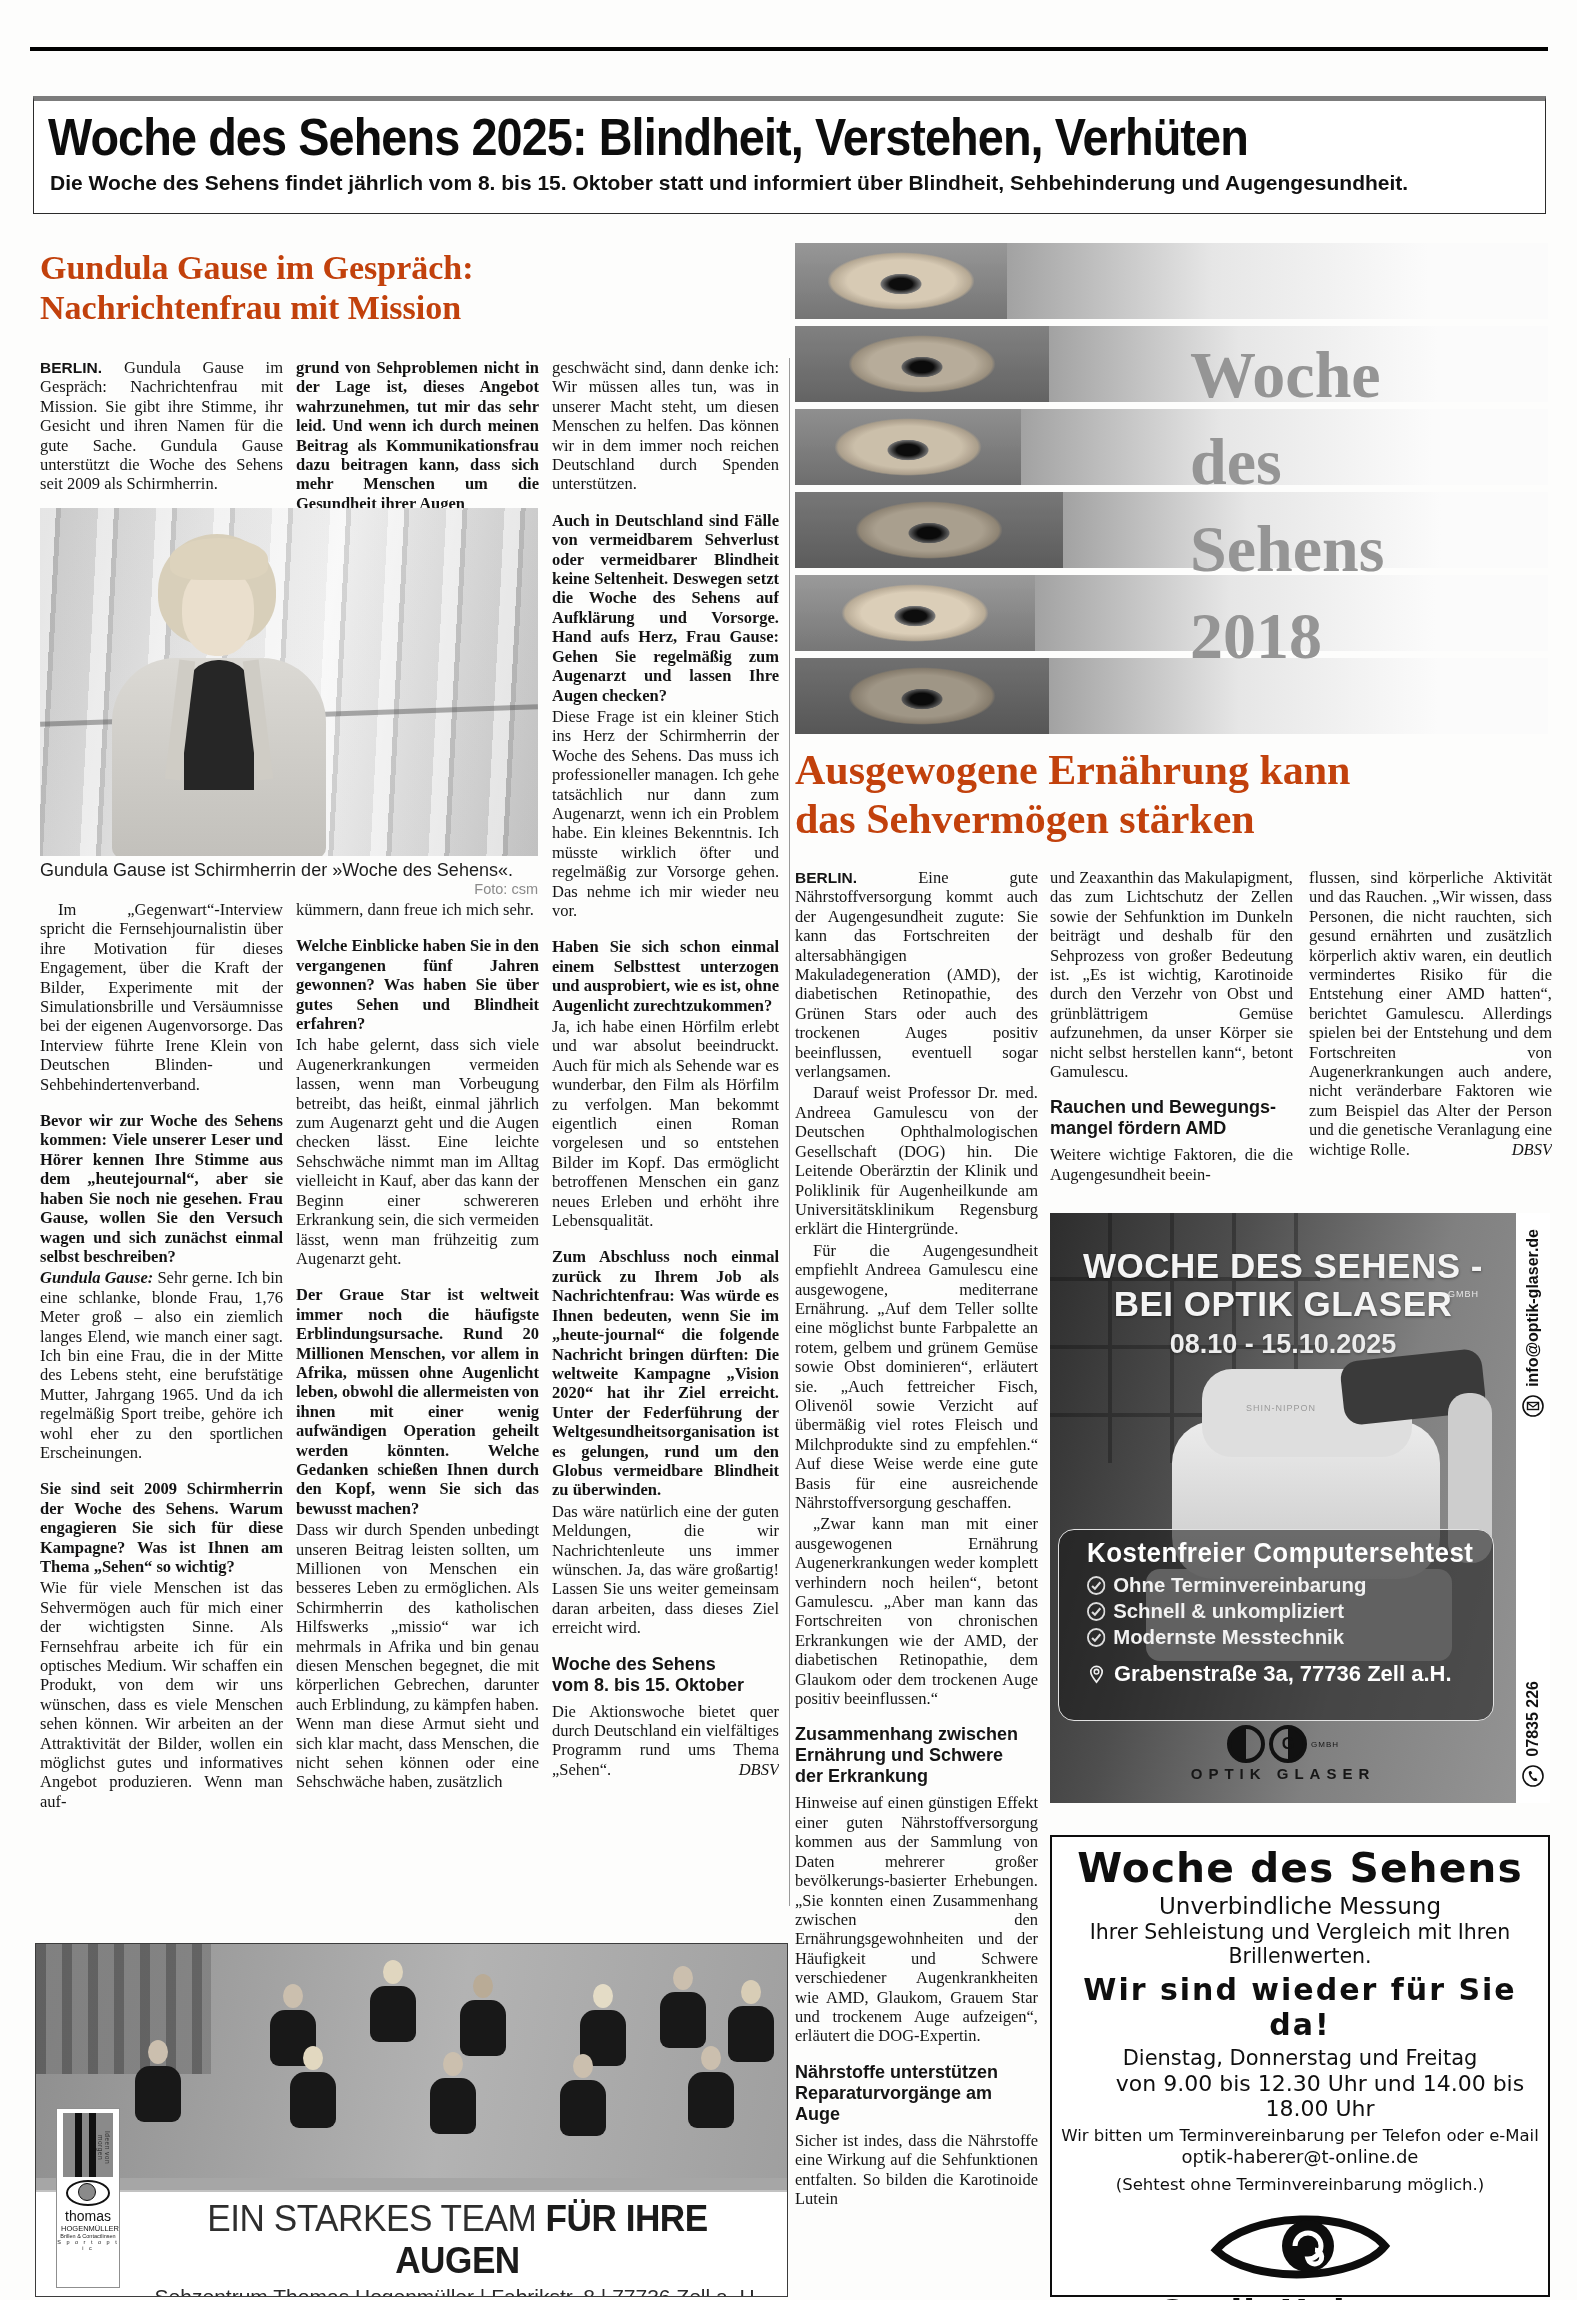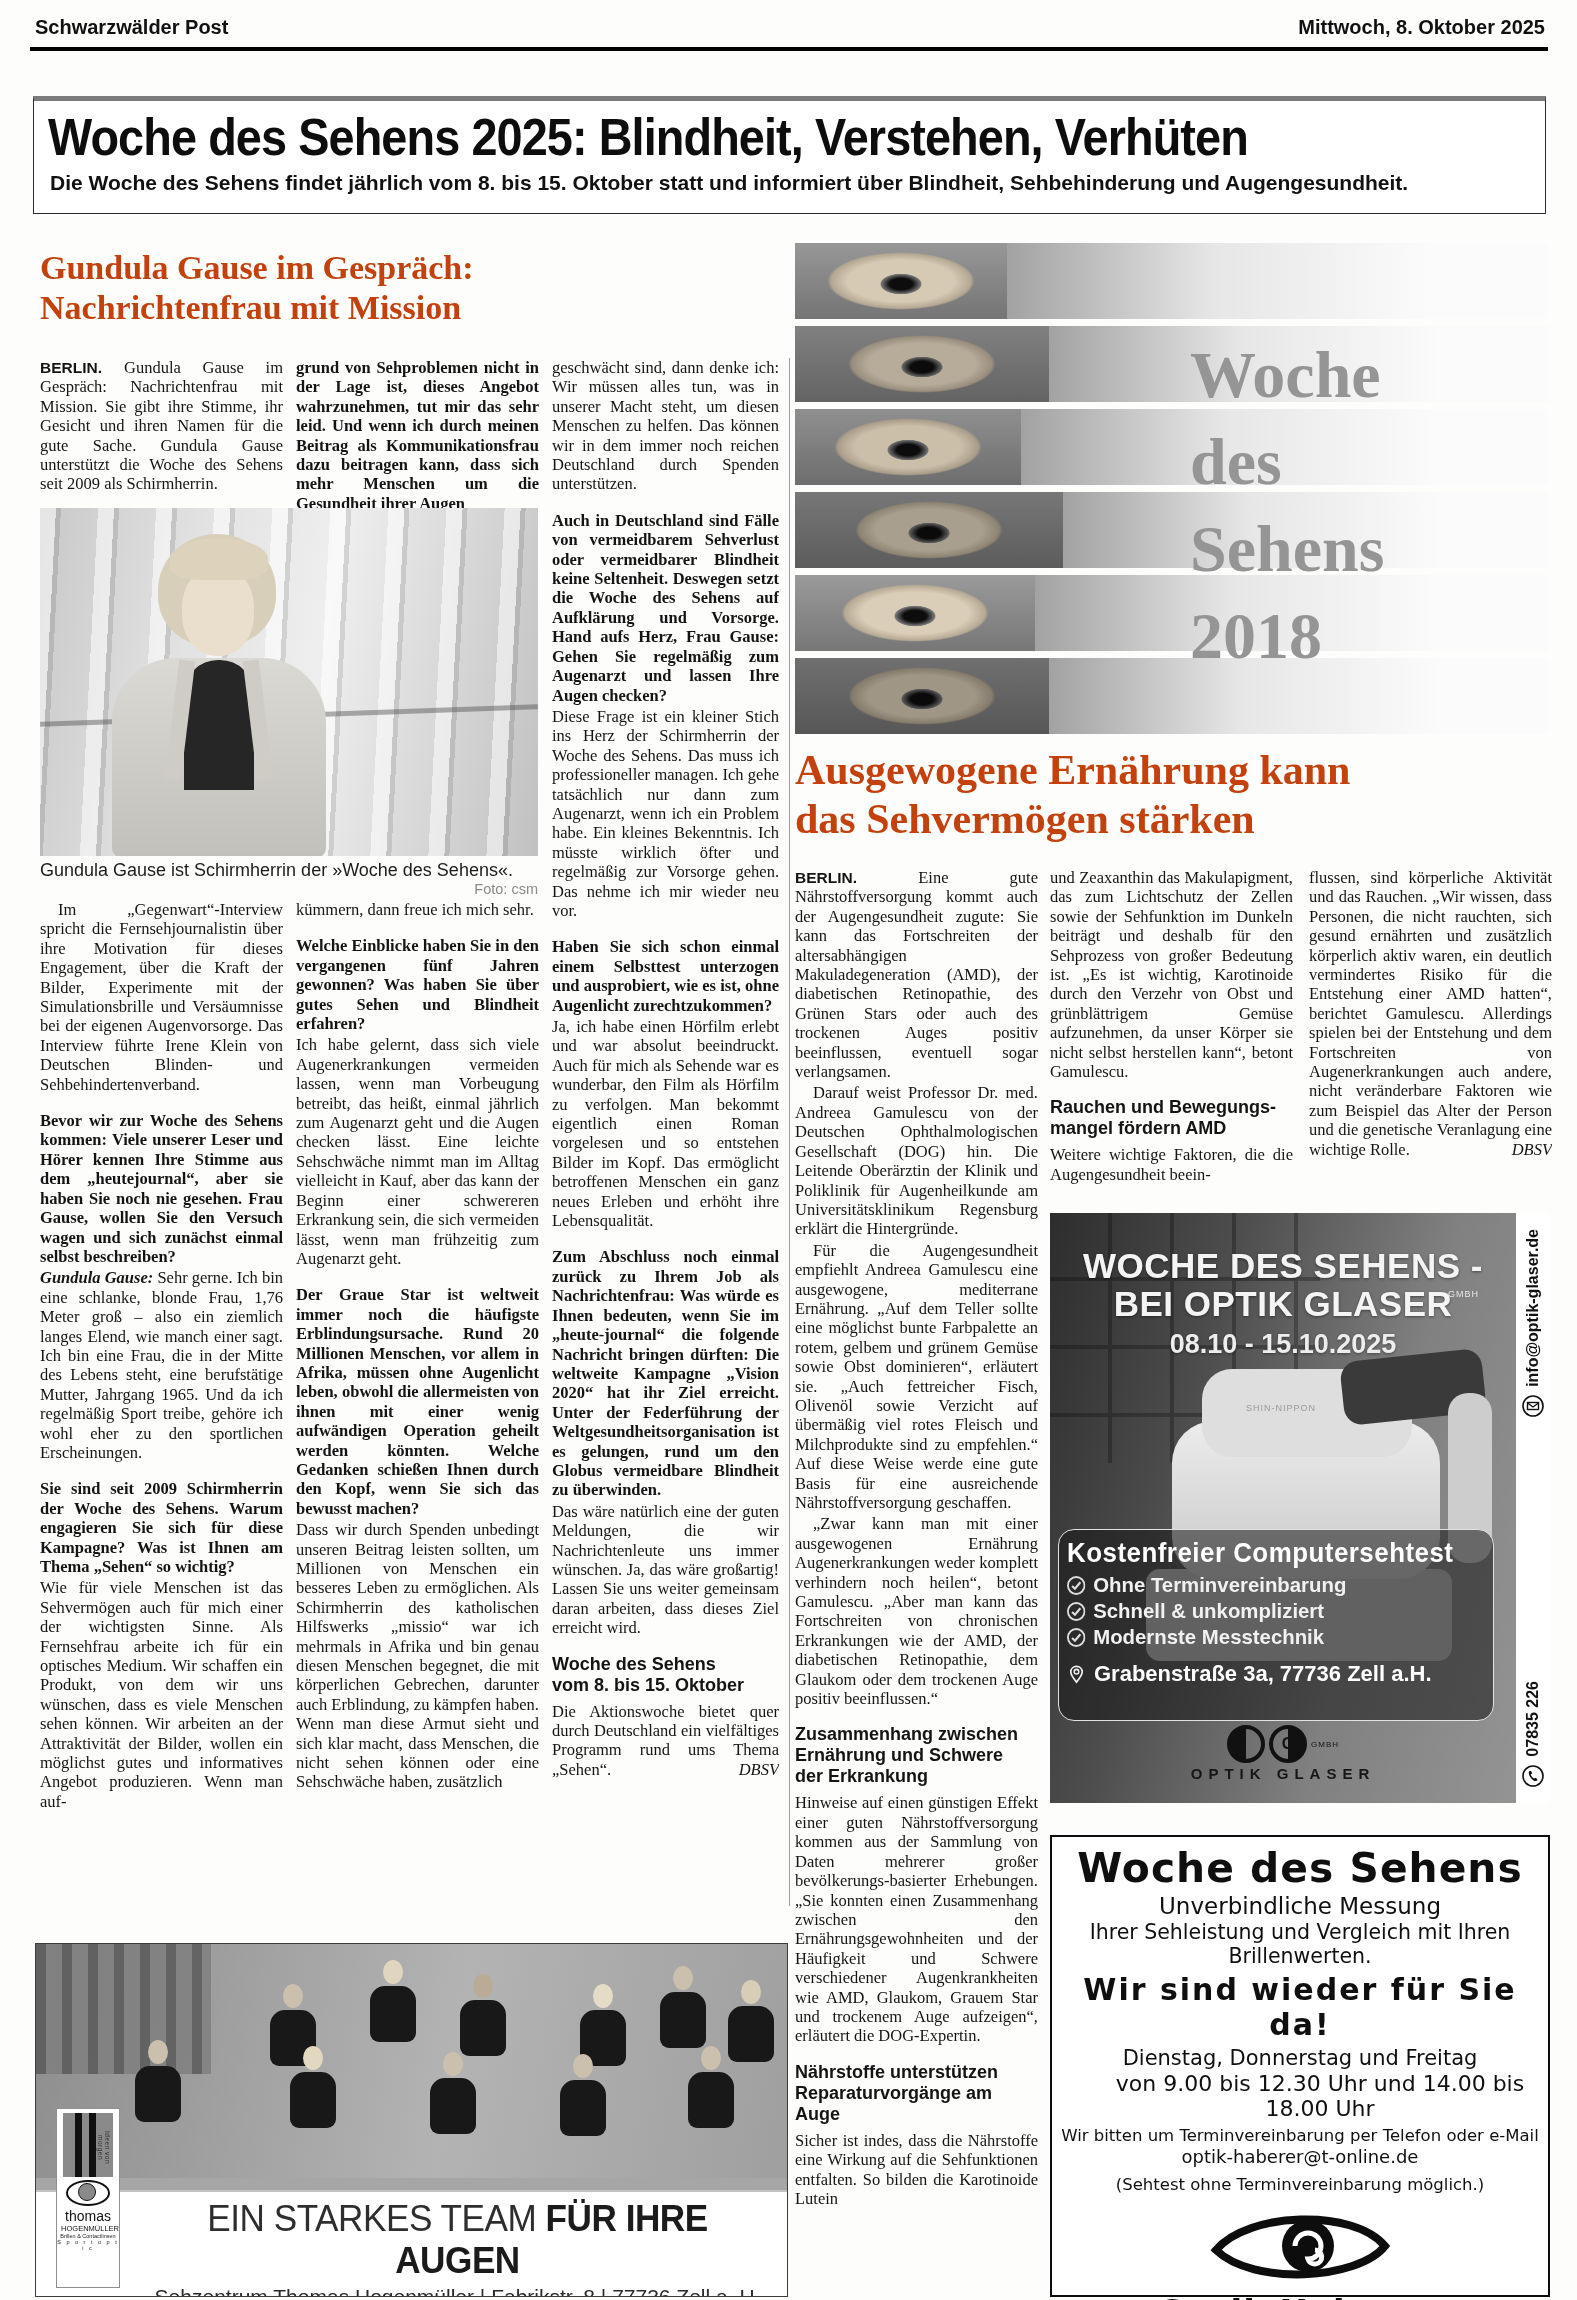--- a/index.html
+++ b/index.html
@@ -80,21 +80,21 @@
   .dev-body{position:absolute;left:122px;top:208px;width:268px;height:158px;border-radius:42px;
             background:linear-gradient(#ececec,#c8c8c8);}
   .dev-head{position:absolute;left:152px;top:156px;width:210px;height:88px;border-radius:30px;background:#dedede;}
   .dev-visor{position:absolute;left:292px;top:142px;width:142px;height:64px;border-radius:18px;
              background:#3a3a3a;transform:rotate(-6deg);}
   .dev-arm{position:absolute;left:398px;top:180px;width:44px;height:170px;border-radius:20px;background:#cdcdcd;}
   .dev-base{position:absolute;left:96px;top:356px;width:306px;height:92px;border-radius:14px;background:#bdbdbd;}
   .dev-label{position:absolute;left:196px;top:190px;font-family:"Liberation Sans",sans-serif;
              font-size:9px;letter-spacing:1px;color:#9a9a9a;}
   .offerbox{position:absolute;left:8px;top:316px;width:436px;height:192px;box-sizing:border-box;
-            border:1.5px solid #e2e2e2;border-radius:16px;background:rgba(22,22,22,.55);padding:8px 8px;
+            border:1.5px solid #e2e2e2;border-radius:16px;background:rgba(22,22,22,.55);padding:8px 28px;
             font-family:"Liberation Sans",sans-serif;color:#fff;}
   .offerbox .ot{font-weight:800;font-size:27px;letter-spacing:.5px;margin-bottom:4px;transform:scaleX(.96);transform-origin:left;white-space:nowrap;}
   .offerbox .ob{display:flex;align-items:center;gap:8px;font-weight:700;font-size:21px;color:#f1f1f1;
                 margin:2px 0;transform:scaleX(.97);transform-origin:left;white-space:nowrap;}
   .offerbox .oa{display:flex;align-items:center;gap:8px;font-weight:700;font-size:22px;margin-top:12px;white-space:nowrap;}
   .ck{width:19px;height:19px;flex:0 0 19px;}
   .glogo{position:absolute;left:0;top:512px;width:466px;text-align:center;color:#161616;}
   .glogo .circles{display:flex;justify-content:center;align-items:center;gap:4px;}
   .gcircle{width:38px;height:38px;border-radius:50%;border:4px solid #111;box-sizing:border-box;}
   .gcircle.c1{background:linear-gradient(90deg,#111 50%,rgba(0,0,0,0) 50%);}
@@ -162,24 +162,20 @@
   .tlogo .tn1{font-size:14px;color:#111;margin-top:2px;}
   .tlogo .tn2{font-size:7.5px;font-weight:400;color:#111;text-align:right;}
   .tlogo .tn3{font-size:5.5px;color:#222;}
   .tlogo .tn4{font-size:5.5px;color:#222;letter-spacing:2px;}
 </style>
 </head>
 <body>
 
 <div class="page">
 
-  <div class="masthead">
-    <span class="paper">Schwarzwälder Post</span>
-    <span class="date">Mittwoch, 8. Oktober 2025</span>
-  </div>
   <div class="mast-rule"></div>
 
   <div class="banner">
     <h1>Woche des Sehens 2025: Blindheit, Verstehen, Verhüten</h1>
     <div class="sub">Die Woche des Sehens findet jährlich vom 8. bis 15. Oktober statt und informiert über Blindheit, Sehbehinderung und Augengesundheit.</div>
   </div>
 
   <h2 class="art" style="left:40px;top:248px;font-size:34px;line-height:40px;">Gundula Gause im Gespräch:
 Nachrichtenfrau mit Mission</h2>
 

